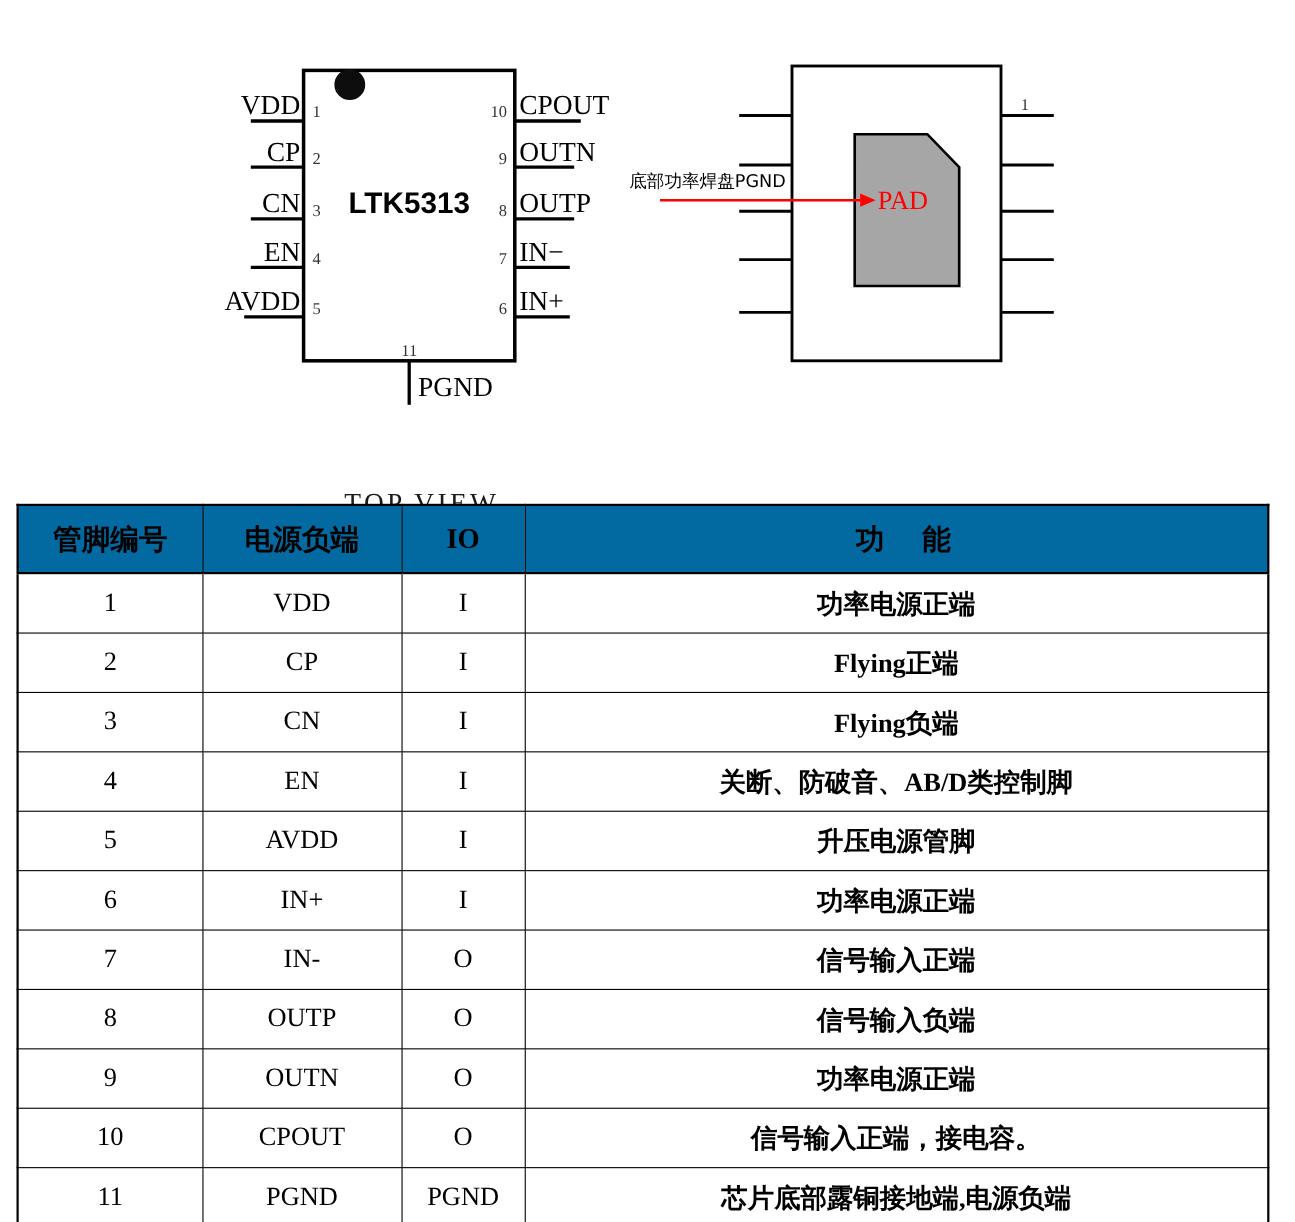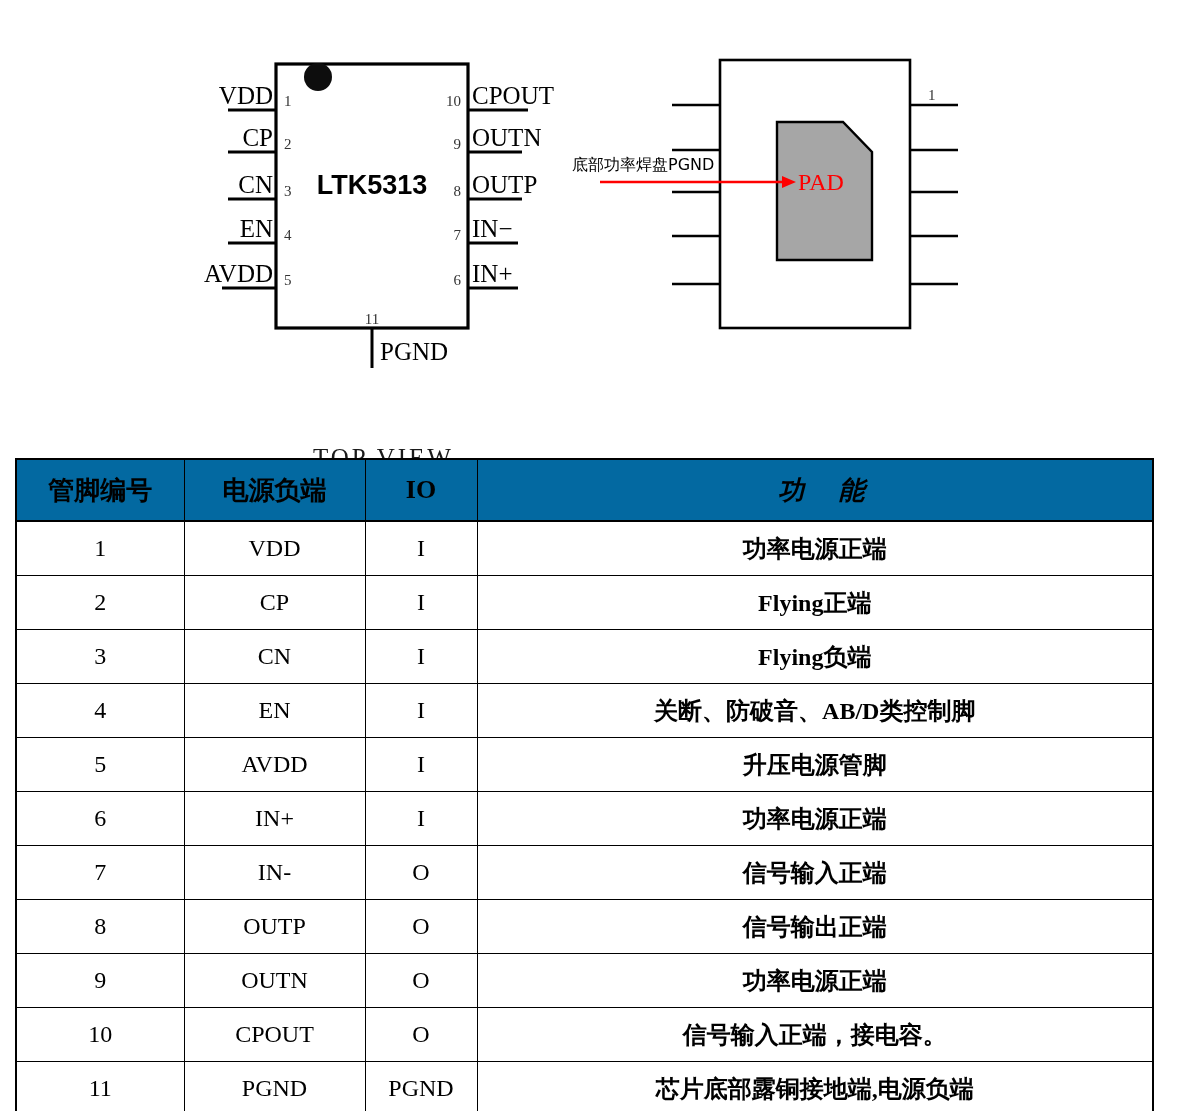--- a/index.html
+++ b/index.html
@@ -64,21 +64,21 @@
   .pin-table thead th{border-bottom:2px solid #000;border-top:none;}
   .pin-table th:first-child,.pin-table td:first-child{border-left:none;}
   .pin-table th:last-child,.pin-table td:last-child{border-right:none;}
   .pin-table tbody tr:last-child td{border-bottom:none;}
 
   col.w1{width:168px;}
   col.w2{width:181px;}
   col.w3{width:112px;}
   col.w4{width:676px;}
 
-  .hdr-spaced{letter-spacing:14px;padding-left:28px;font-style:italic;}
+  .hdr-spaced{letter-spacing:14px;padding-left:28px;}
 </style>
 </head>
 <body>
 
 <div class="stage">
 
   <svg class="diagram" viewBox="0 0 1177 460">
 
     <g>
 
@@ -216,21 +216,21 @@
         <tr>
           <td class="c-num">7</td>
           <td class="c-name">IN-</td>
           <td class="c-io">O</td>
           <td class="c-func">信号输入正端</td>
         </tr>
         <tr>
           <td class="c-num">8</td>
           <td class="c-name">OUTP</td>
           <td class="c-io">O</td>
-          <td class="c-func">信号输出正端</td>
+          <td class="c-func">信号输入负端</td>
         </tr>
         <tr>
           <td class="c-num">9</td>
           <td class="c-name">OUTN</td>
           <td class="c-io">O</td>
           <td class="c-func">功率电源正端</td>
         </tr>
         <tr>
           <td class="c-num">10</td>
           <td class="c-name">CPOUT</td>

